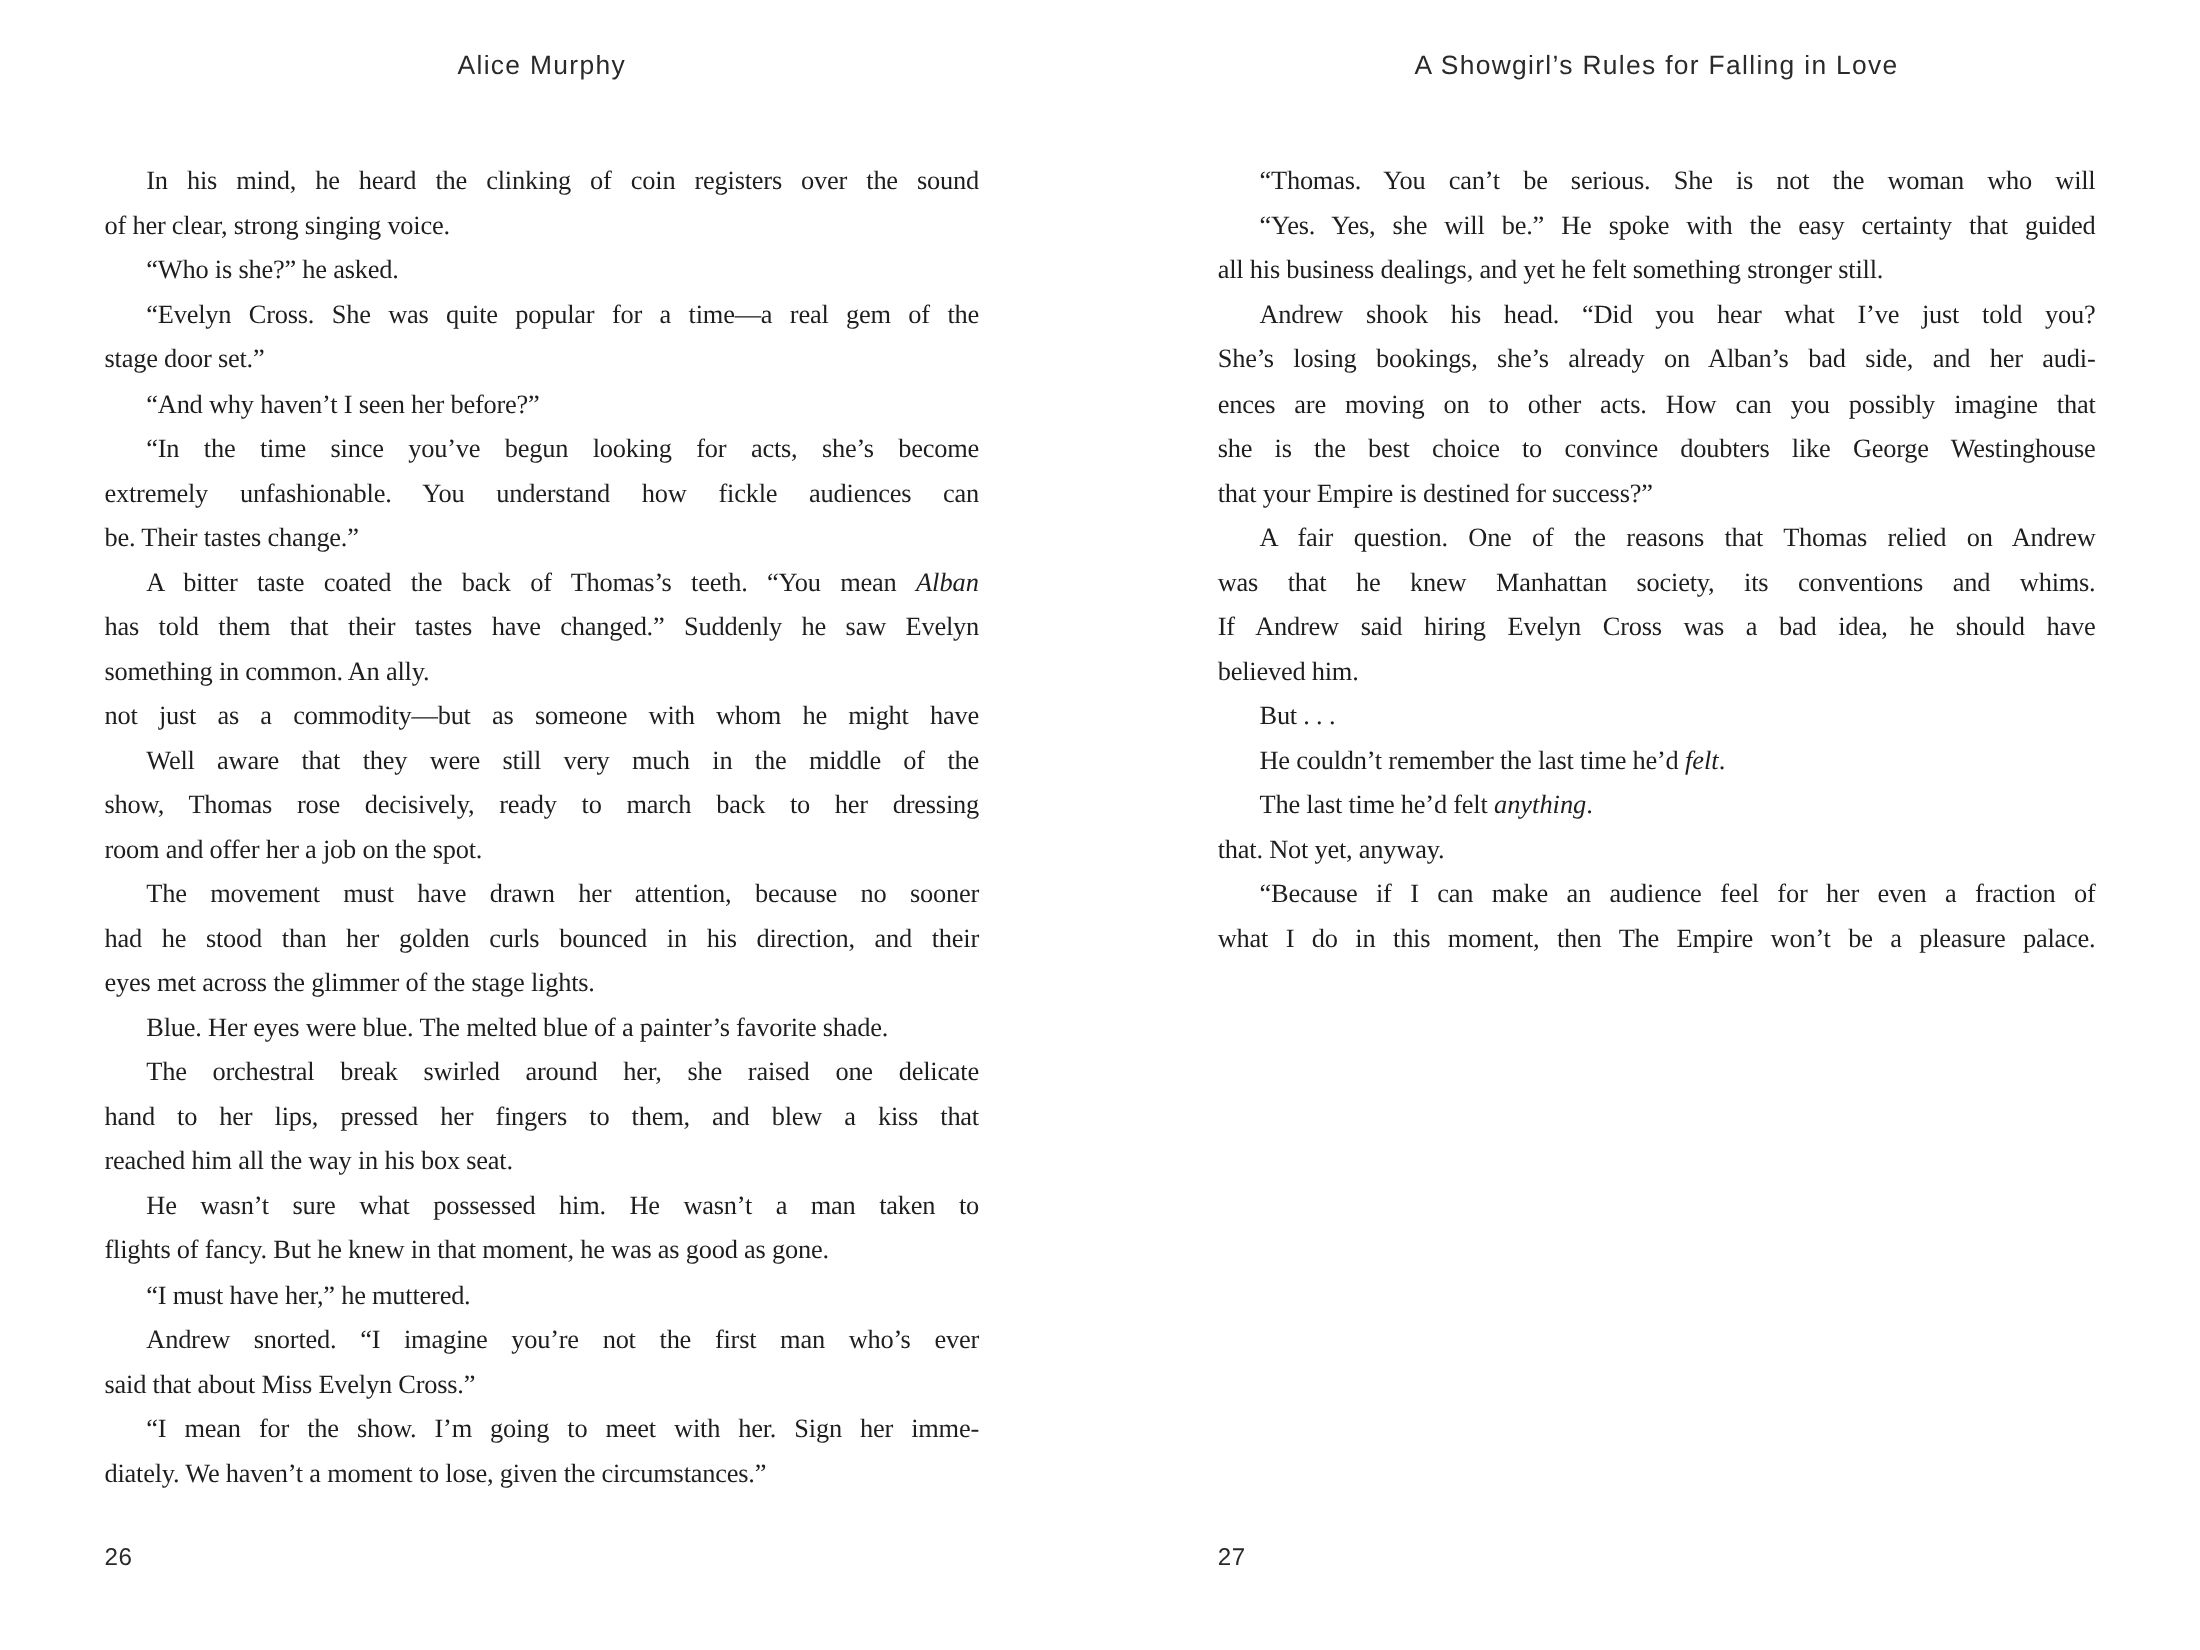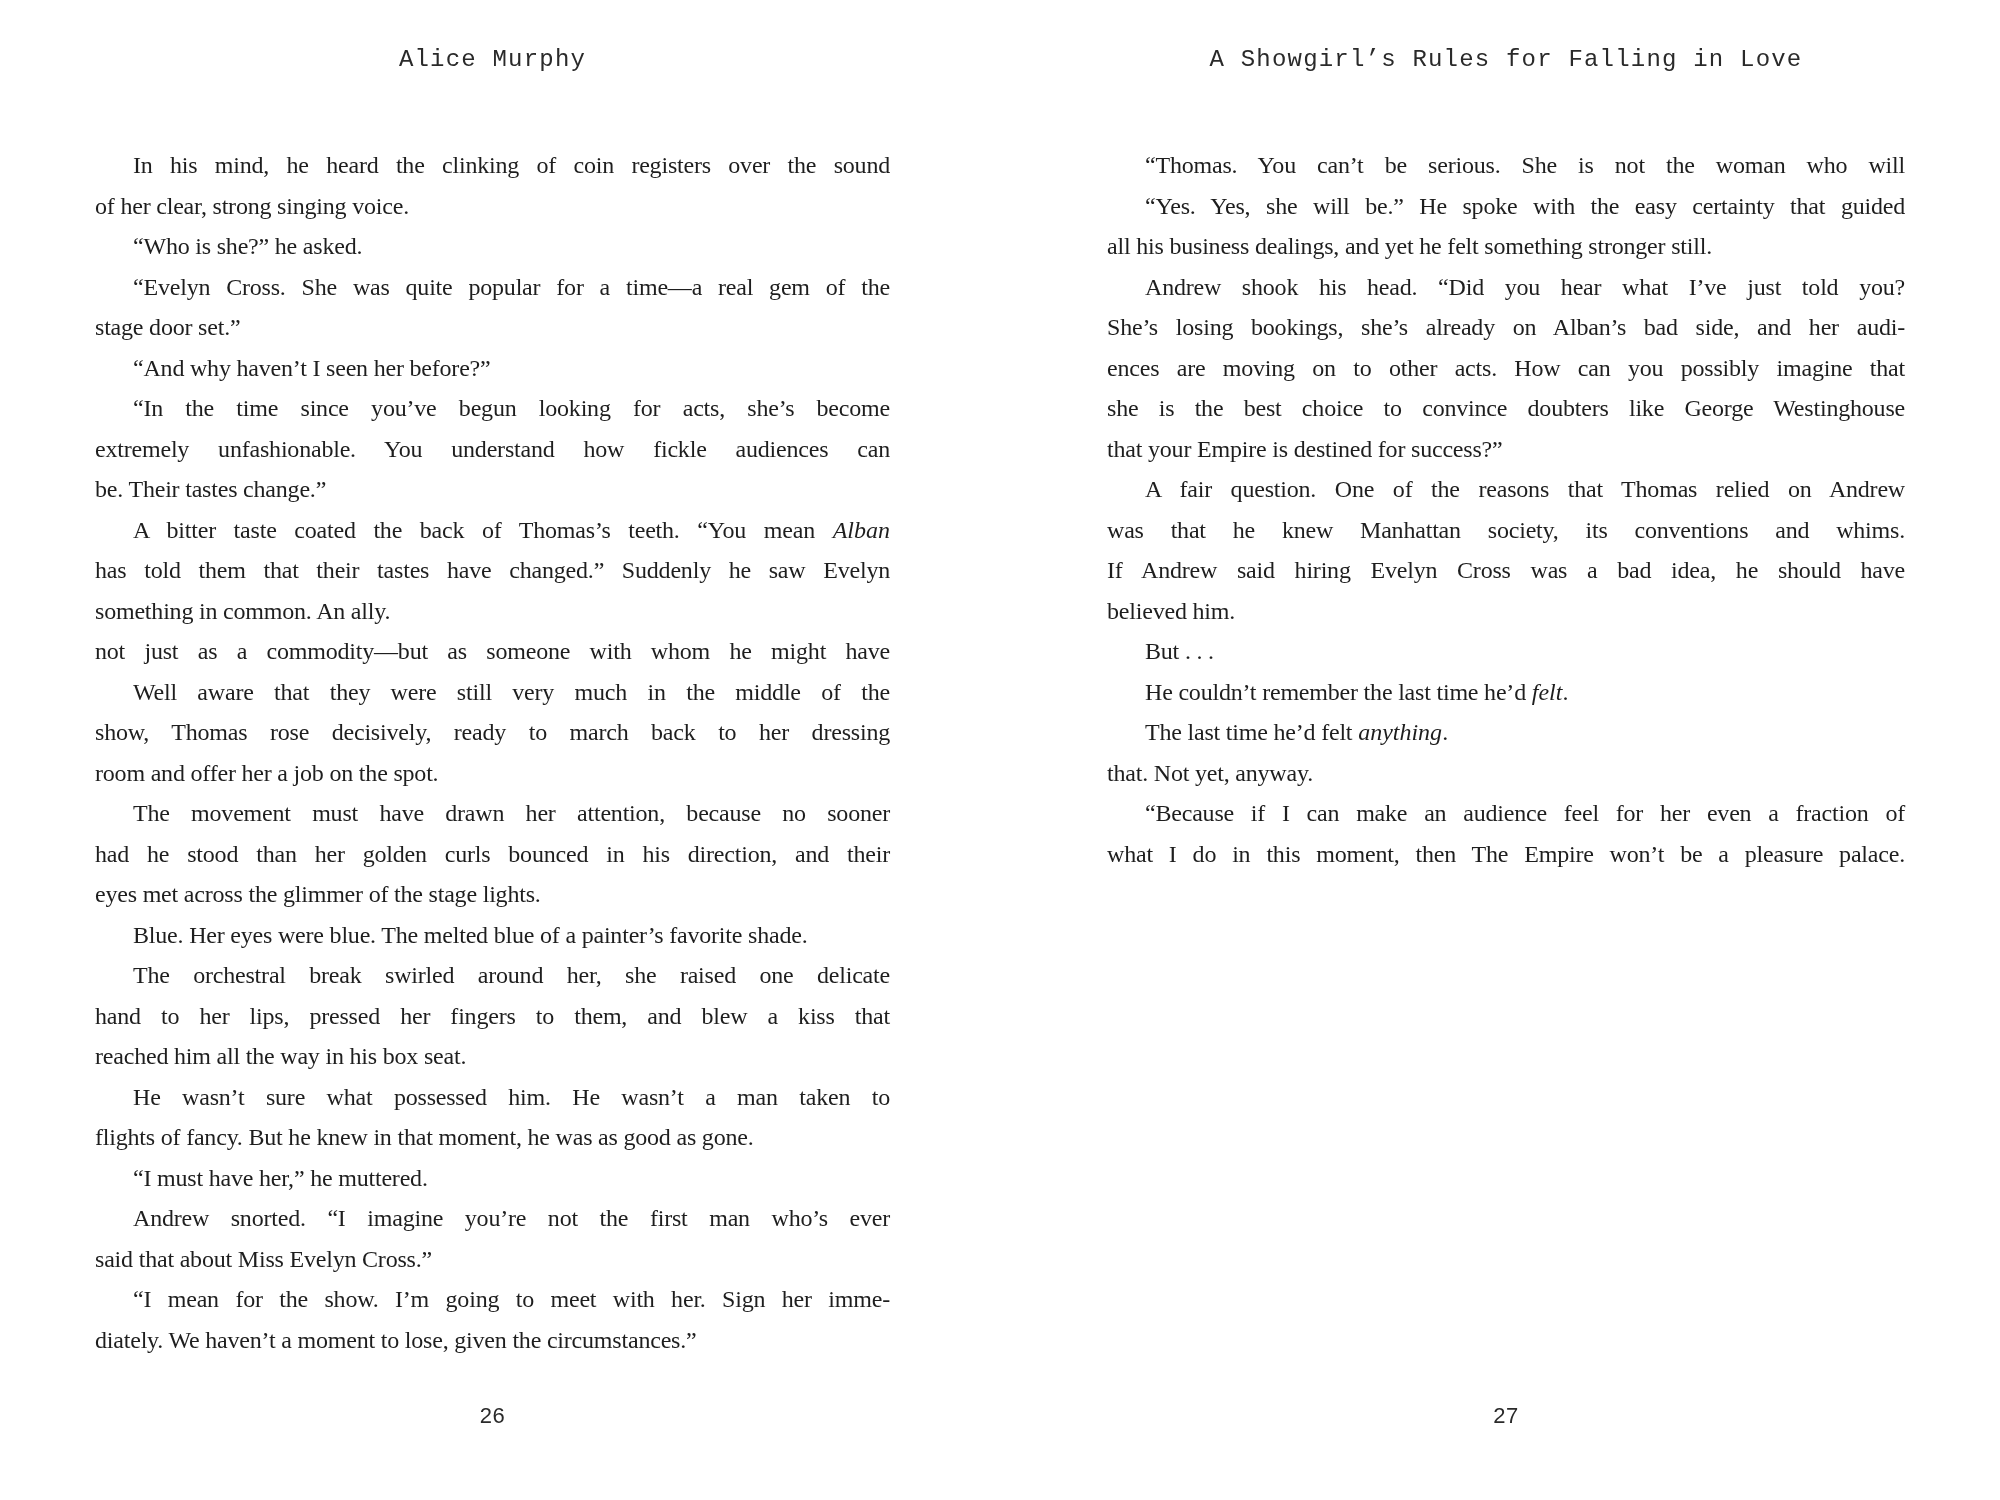--- a/index.html
+++ b/index.html
@@ -11,21 +11,21 @@
     color: #1e1e1e;
     overflow: hidden;
   }
   .page { position: absolute; top: 0; height: 1500px; }
   .page-left  { left: 95px;  width: 795px; }
   .page-right { left: 1107px; width: 798px; }
 
   .running-header {
     position: absolute; top: 46px; left: 0; right: 0;
     text-align: center;
-    font-family: Liberation Mono, monospace;
+    font-family: Liberation Sans, sans-serif;
     font-size: 24px; letter-spacing: 1.2px;
     color: #2a2a2a;
     white-space: nowrap;
   }
 
   .page-body {
     position: absolute; top: 145px; left: 0; right: 0;
     font-size: 24px; line-height: 40.5px;
     letter-spacing: -0.2px;
   }
@@ -34,21 +34,20 @@
     text-align: justify;
     text-align-last: justify;
     white-space: normal;
   }
   .line.last { text-align-last: left; }
   .line.first { text-indent: 38px; }
   .line em { font-style: italic; letter-spacing: 0; }
 
   .page-number {
     position: absolute; top: 1403px; left: 0; right: 0;
-    text-align: center;
     font-family: "Liberation Sans", sans-serif;
     font-size: 22px; letter-spacing: 0.5px;
     color: #2a2a2a;
   }
 </style>
 </head>
 <body>
 
 <div class="page page-left">
   <div class="running-header">Alice Murphy</div>

